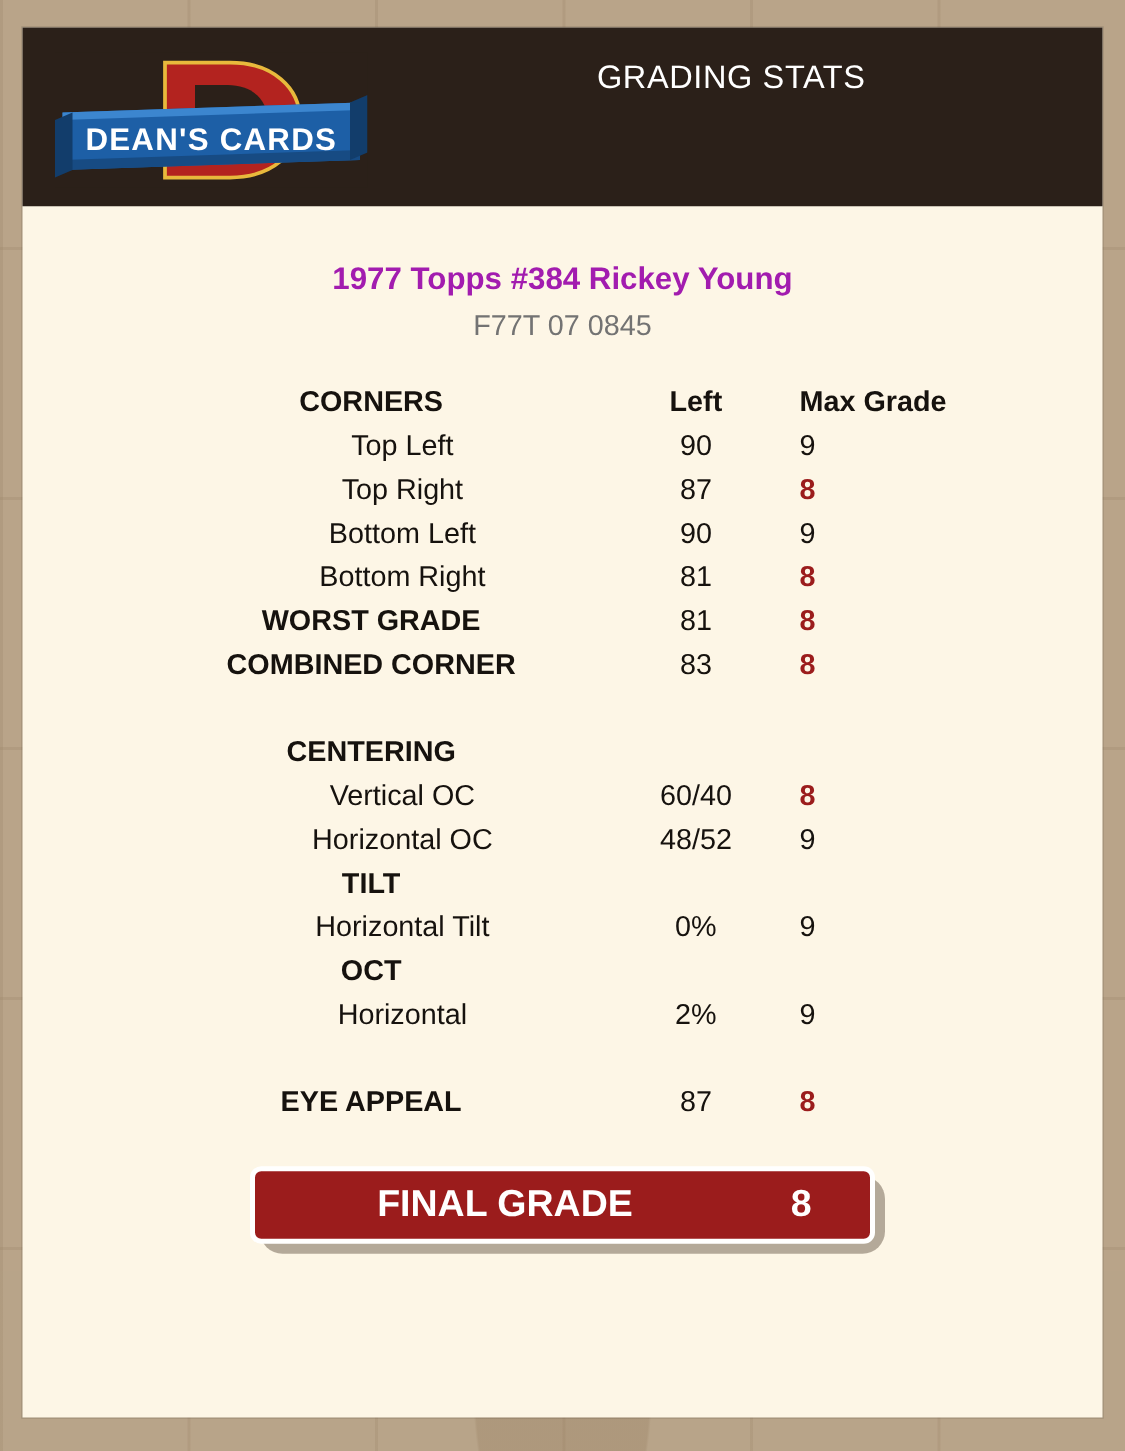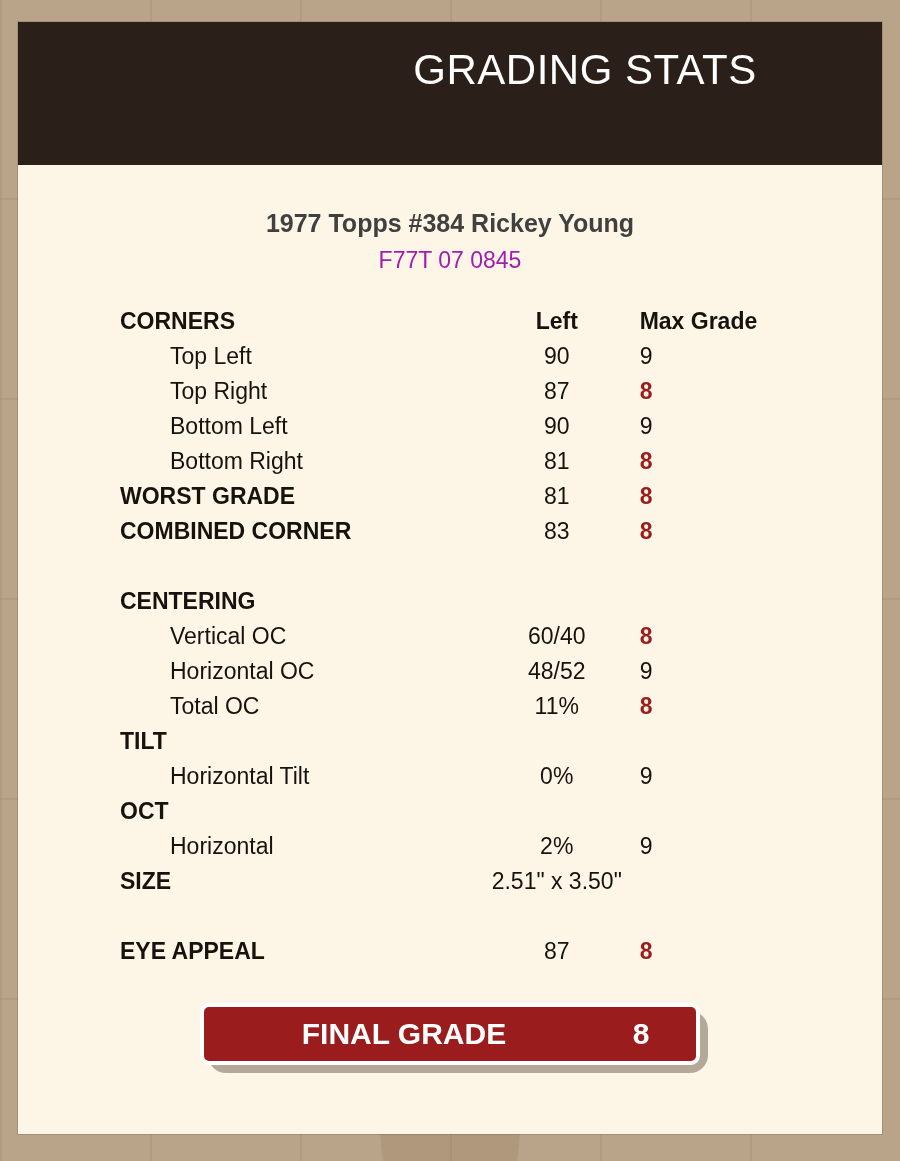--- a/index.html
+++ b/index.html
@@ -61,62 +61,62 @@
   }
   .header-titles {
     position: absolute;
     left: 290px;
     right: 20px;
     top: 26px;
     text-align: center;
     color: #ffffff;
   }
   .title-main {
-    font-size: 42px;
+    font-size: 26px;
     letter-spacing: 0.5px;
     line-height: 1.05;
   }
   .title-sub {
     font-size: 30px;
     margin-top: 6px;
     line-height: 1.05;
   }
 
   .body-area {
     padding: 0;
     position: relative;
   }
 
   .card-title {
     text-align: center;
     font-size: 25px;
     font-weight: bold;
-    color: #404040;
+    color: #a21caf;
     margin-top: 44px;
   }
   .card-sub {
     text-align: center;
     font-size: 23px;
-    color: #a21caf;
+    color: #737373;
     margin-top: 9px;
   }
 
   table.stats {
     margin: 30px auto 0 auto;
     width: 660px;
     border-collapse: collapse;
     color: #16120e;
   }
   table.stats td {
     font-size: 23px;
     padding: 0;
     height: 35px;
     vertical-align: middle;
   }
-  td.col-label { width: 330px; text-align: left; }
+  td.col-label { width: 330px; text-align: center; }
   td.col-value { width: 180px; text-align: center; }
   td.col-grade { width: 150px; text-align: left; }
 
   .hdr td { font-weight: bold; font-size: 24px; height: 42px; }
   .section td.col-label { font-weight: bold; }
   .indent { padding-left: 50px !important; }
   .gap td { height: 22px; }
   .grade-low { color: #9b1c1c; font-weight: bold; }
   .grade-ok { color: #16120e; }
 
@@ -163,20 +163,40 @@
 </head>
 <body>
 
 <div class="bg-texture"></div>
 <div class="bg-texture2"></div>
 
 <div class="sheet">
 
   <div class="header">
 
+    <div class="logo">
+      <svg viewBox="0 0 250 108" width="250" height="108" aria-hidden="true">
+        <rect x="0" y="0" width="250" height="108" fill="#2b2019"></rect>
+
+        <g>
+          <path d="M88 8 h52 c34 0 56 20 56 46 c0 26 -22 46 -56 46 h-52 z" fill="#b3231f"></path>
+          <path d="M112 26 h26 c20 0 32 12 32 28 c0 16 -12 28 -32 28 h-26 z" fill="#2b2019"></path>
+          <path d="M88 8 h52 c34 0 56 20 56 46 c0 26 -22 46 -56 46 h-52 z" fill="none" stroke="#e8b93c" stroke-width="3"></path>
+        </g>
+
+        <g>
+          <path d="M6 48 L244 40 L244 86 L6 94 Z" fill="#1d5fa6"></path>
+          <path d="M6 48 L244 40 L244 46 L6 54 Z" fill="#3c86cf"></path>
+          <path d="M6 86 L244 78 L244 86 L6 94 Z" fill="#174b83"></path>
+          <path d="M0 54 L14 48 L14 94 L0 100 Z" fill="#123d6b"></path>
+          <path d="M236 40 L250 34 L250 80 L236 86 Z" fill="#123d6b"></path>
+        </g>
+        <text x="125" y="78" text-anchor="middle" font-family="Liberation Sans, sans-serif" font-size="25" font-weight="bold" fill="#ffffff" letter-spacing="1">DEAN'S CARDS</text>
+      </svg>
+    </div>
 
     <div class="header-titles">
       <div class="title-main">GRADING STATS</div>
     </div>
   </div>
 
   <div class="body-area">
 
     <div class="card-title">1977 Topps #384 Rickey Young</div>
     <div class="card-sub">F77T 07 0845</div>
@@ -232,25 +252,20 @@
         <tr>
           <td class="col-label indent">Vertical OC</td>
           <td class="col-value">60/40</td>
           <td class="col-grade grade-low">8</td>
         </tr>
         <tr>
           <td class="col-label indent">Horizontal OC</td>
           <td class="col-value">48/52</td>
           <td class="col-grade grade-ok">9</td>
         </tr>
-        <tr>
-          <td class="col-label indent">Total OC</td>
-          <td class="col-value">11%</td>
-          <td class="col-grade grade-low">8</td>
-        </tr>
 
         <tr class="section">
           <td class="col-label">TILT</td>
           <td class="col-value"></td>
           <td class="col-grade"></td>
         </tr>
         <tr>
           <td class="col-label indent">Horizontal Tilt</td>
           <td class="col-value">0%</td>
           <td class="col-grade grade-ok">9</td>
@@ -260,25 +275,20 @@
           <td class="col-label">OCT</td>
           <td class="col-value"></td>
           <td class="col-grade"></td>
         </tr>
         <tr>
           <td class="col-label indent">Horizontal</td>
           <td class="col-value">2%</td>
           <td class="col-grade grade-ok">9</td>
         </tr>
 
-        <tr class="section">
-          <td class="col-label">SIZE</td>
-          <td class="col-value">2.51" x 3.50"</td>
-          <td class="col-grade"></td>
-        </tr>
 
         <tr class="gap">
             <td colspan="3"></td>
           </tr>
 
         <tr class="section">
           <td class="col-label">EYE APPEAL</td>
           <td class="col-value">87</td>
           <td class="col-grade grade-low">8</td>
         </tr>

